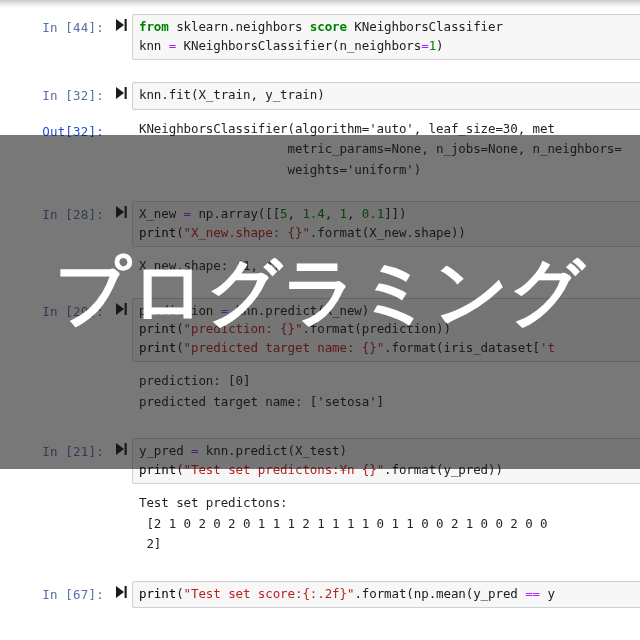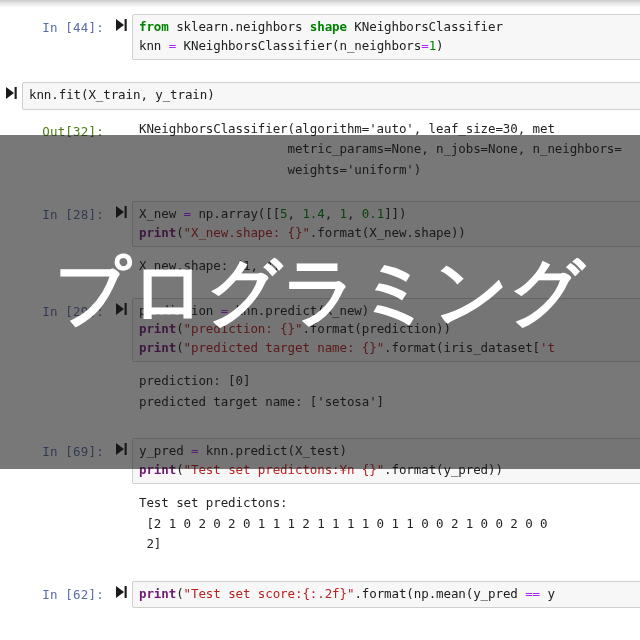--- a/index.html
+++ b/index.html
@@ -46,21 +46,21 @@
     padding-right: 6px;
     padding-top: 4px;
     font-family: "DejaVu Sans Mono", monospace;
     font-size: 12.5px;
     line-height: 19px;
     color: #5a6ea8;
     white-space: nowrap;
     letter-spacing: .2px;
   }
   .prompt.out {
-    color: #4d7c0f;
+    color: #1d4ed8;
   }
 
   .runicon {
     width: 22px;
     min-width: 22px;
     padding-top: 5px;
     display: flex;
     justify-content: center;
   }
   .runicon svg { display: block; }
@@ -91,21 +91,21 @@
 
   .outbody {
     flex: 1 1 auto;
     padding-left: 7px;
   }
 
   .kw  { color: #008000; font-weight: bold; }
   .op  { color: #aa22ff; }
   .num { color: #008000; }
   .str { color: #ba2121; }
-  .fn  { color: #701a75; font-weight: bold; }
+  .fn  { color: #000000; }
 
   .gap-lg { height: 22px; }
   .gap-md { height: 14px; }
   .gap-sm { height: 8px; }
   .gap-xs { height: 5px; }
 
   
   .dim-overlay {
     position: absolute;
     left: 0;
@@ -146,29 +146,30 @@
 
   <div class="cell">
     <div class="prompt">In [44]:</div>
     <div class="runicon">
       <svg width="11" height="12" viewBox="0 0 11 12" aria-hidden="true">
         <polygon points="0,0 8,6 0,12" fill="#1a1a1a"></polygon>
         <rect x="8.6" y="0" width="2.1" height="12" fill="#1a1a1a"></rect>
       </svg>
     </div>
     <div class="codebox">
-      <pre class="code"><span class="kw">from</span> sklearn.neighbors <span class="kw">shape</span> KNeighborsClassifier
+      <pre class="code"><span class="kw">from</span> sklearn.neighbors <span class="kw">score</span> KNeighborsClassifier
 knn <span class="op">=</span> KNeighborsClassifier(n_neighbors<span class="op">=</span><span class="num">1</span>)</pre>
 
     </div>
   </div>
 
   <div class="gap-lg"></div>
 
   <div class="cell">
+    <div class="prompt">In [32]:</div>
     <div class="runicon">
       <svg width="11" height="12" viewBox="0 0 11 12" aria-hidden="true">
         <polygon points="0,0 8,6 0,12" fill="#1a1a1a"></polygon>
         <rect x="8.6" y="0" width="2.1" height="12" fill="#1a1a1a"></rect>
       </svg>
     </div>
     <div class="codebox">
       <pre class="code">knn.fit(X_train, y_train)</pre>
     </div>
   </div>
@@ -236,21 +237,21 @@
     <div class="outbody">
       <pre class="outtext">prediction: [0]</pre>
       <pre class="outtext">predicted target name: ['setosa']</pre>
     </div>
   </div>
 
   <div class="gap-lg"></div>
   <div class="gap-xs"></div>
 
   <div class="cell">
-    <div class="prompt">In [69]:</div>
+    <div class="prompt">In [21]:</div>
     <div class="runicon">
       <svg width="11" height="12" viewBox="0 0 11 12" aria-hidden="true">
         <polygon points="0,0 8,6 0,12" fill="#1a1a1a"></polygon>
         <rect x="8.6" y="0" width="2.1" height="12" fill="#1a1a1a"></rect>
       </svg>
     </div>
     <div class="codebox">
       <pre class="code">y_pred <span class="op">=</span> knn.predict(X_test)
 <span class="fn">print</span>(<span class="str">"Test set predictons:¥n {}"</span>.format(y_pred))</pre>
     </div>
@@ -265,21 +266,21 @@
       <pre class="outtext">Test set predictons:</pre>
       <pre class="outtext"> [2 1 0 2 0 2 0 1 1 1 2 1 1 1 1 0 1 1 0 0 2 1 0 0 2 0 0</pre>
       <pre class="outtext"> 2]</pre>
     </div>
   </div>
 
   <div class="gap-lg"></div>
   <div class="gap-xs"></div>
 
   <div class="cell">
-    <div class="prompt">In [62]:</div>
+    <div class="prompt">In [67]:</div>
     <div class="runicon">
       <svg width="11" height="12" viewBox="0 0 11 12" aria-hidden="true">
         <polygon points="0,0 8,6 0,12" fill="#1a1a1a"></polygon>
         <rect x="8.6" y="0" width="2.1" height="12" fill="#1a1a1a"></rect>
       </svg>
     </div>
     <div class="codebox">
       <pre class="code"><span class="fn">print</span>(<span class="str">"Test set score:{:.2f}"</span>.format(np.mean(y_pred <span class="op">==</span> y</pre>
     </div>
   </div>

